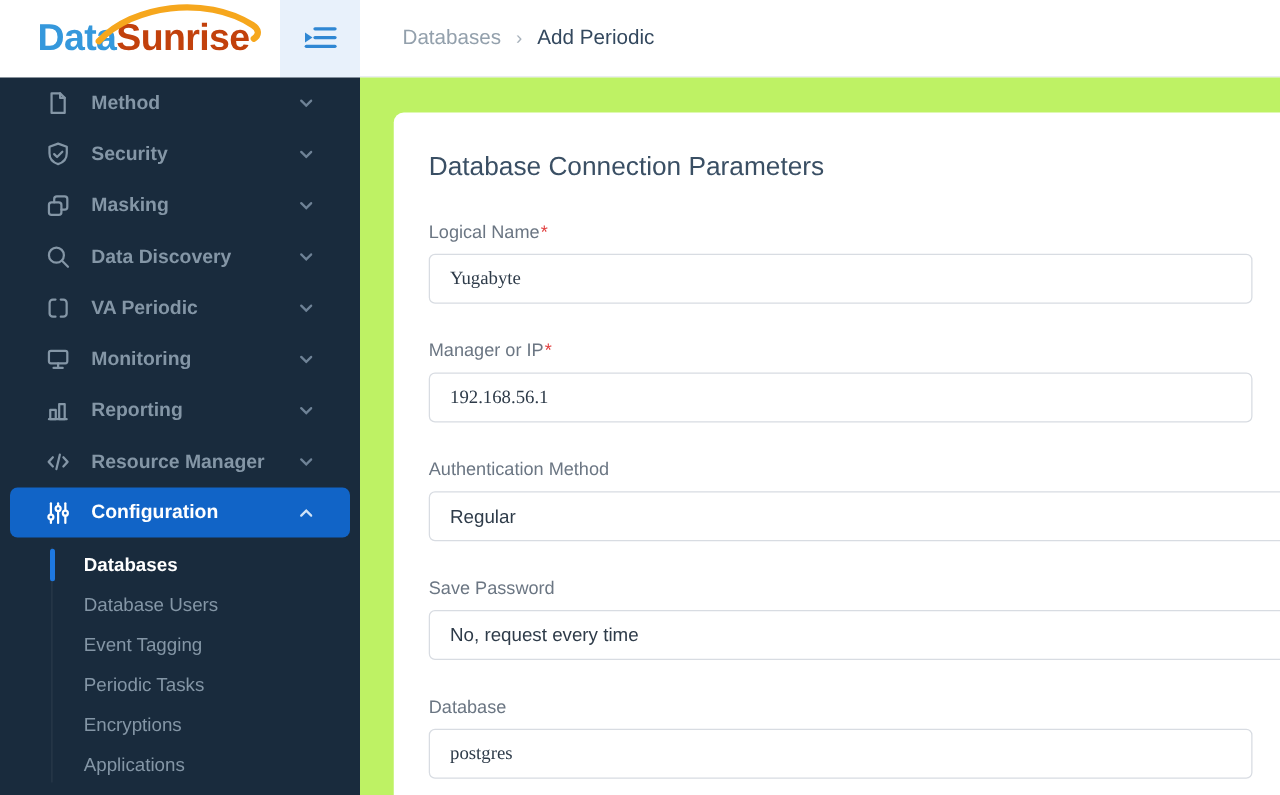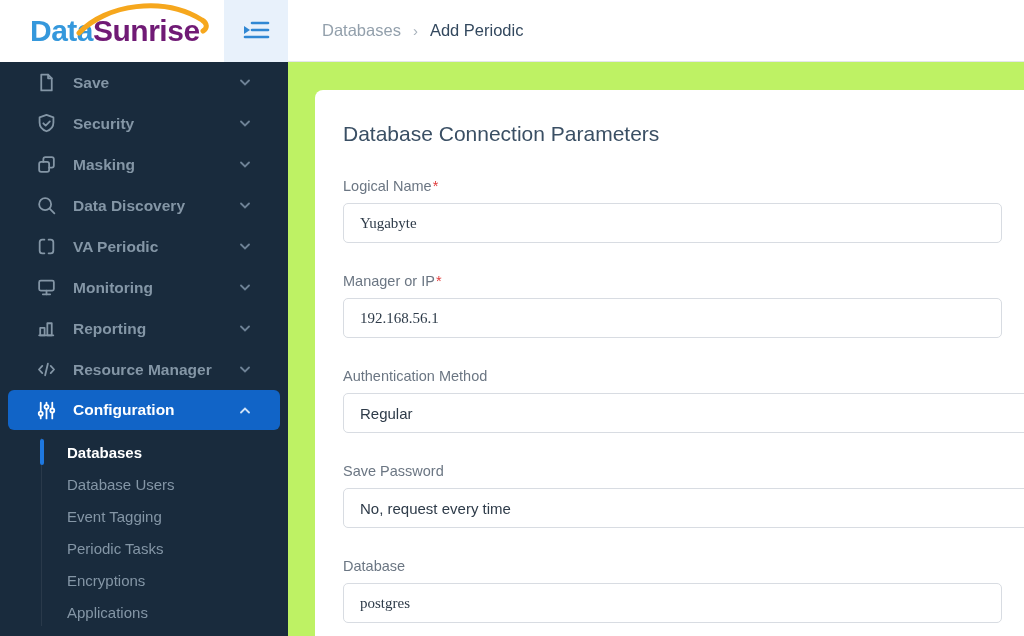--- a/index.html
+++ b/index.html
@@ -4,21 +4,21 @@
 <style>
   * { margin:0; padding:0; box-sizing:border-box; }
   html,body { width:1024px; height:636px; overflow:hidden; }
   body { font-family:"Liberation Sans","DejaVu Sans",sans-serif; background:#edf0f3; position:relative; }
 
   
   .header { position:absolute; left:0; top:0; width:1024px; height:62px; background:#ffffff; }
   .logo-area { position:absolute; left:0; top:0; width:224px; height:62px; background:#fff; }
   .logo-text { position:absolute; left:30px; top:14px; font-size:30px; font-weight:bold; letter-spacing:-0.5px; white-space:nowrap; }
   .logo-data { color:#3598dc; }
-  .logo-sunrise { color:#701a75; }
+  .logo-sunrise { color:#c2410c; }
   .logo-arc { position:absolute; left:76px; top:1px; width:138px; height:34px; overflow:visible; }
   .toggle-btn { position:absolute; left:224px; top:0; width:64px; height:62px; background:#e8f1fb; display:flex; align-items:center; justify-content:center; cursor:pointer; }
   .crumbs { position:absolute; left:288px; top:0; right:0; height:62px; background:#fff; border-bottom:1px solid #e4e7eb; display:flex; align-items:center; padding-left:34px; font-size:16.5px; }
   .crumb-parent { color:#93a0ac; cursor:pointer; }
   .crumb-sep { color:#a7b1bb; margin:0 12px; font-size:15px; }
   .crumb-current { color:#33485e; }
 
   
   .sidebar { position:absolute; left:0; top:62px; width:288px; bottom:0; background:#192b3d; }
   .nav-item { height:41px; display:flex; align-items:center; padding:0 38px 0 36px; color:#8496a6; font-size:15.5px; font-weight:600; cursor:pointer; }
@@ -74,21 +74,21 @@
 
 <div class="sidebar">
 
   <div class="nav-item">
     <span class="ic">
       <svg width="21" height="21" viewBox="0 0 20 20" fill="none" stroke="currentColor" stroke-width="1.7" stroke-linecap="round" stroke-linejoin="round">
         <path d="M5 17.5V2.5h6.5l3.5 3.5v11.5z"></path>
           <path d="M11.5 2.5V6h3.5"></path>
       </svg>
       </span>
-    <span class="lbl">Save</span>
+    <span class="lbl">Method</span>
     <span class="chev">
         <svg width="10" height="7" viewBox="0 0 10 7" fill="none" stroke="currentColor" stroke-width="1.8" stroke-linecap="round">
           <polyline points="1,1.5 5,5.5 9,1.5"></polyline>
         </svg>
       </span>
   </div>
 
   <div class="nav-item">
     <span class="ic">
       <svg width="21" height="21" viewBox="0 0 20 20" fill="none" stroke="currentColor" stroke-width="1.7" stroke-linecap="round" stroke-linejoin="round">

